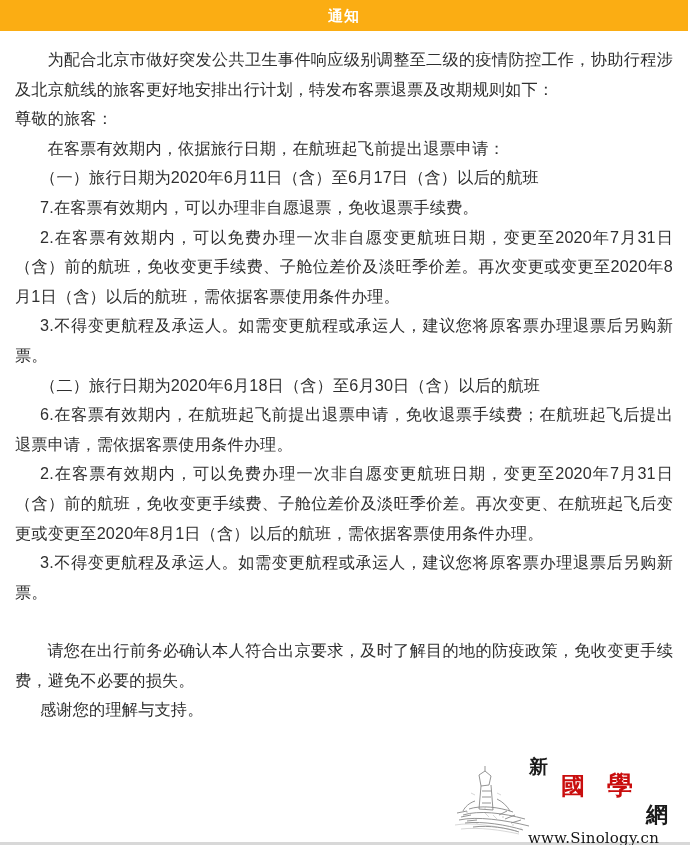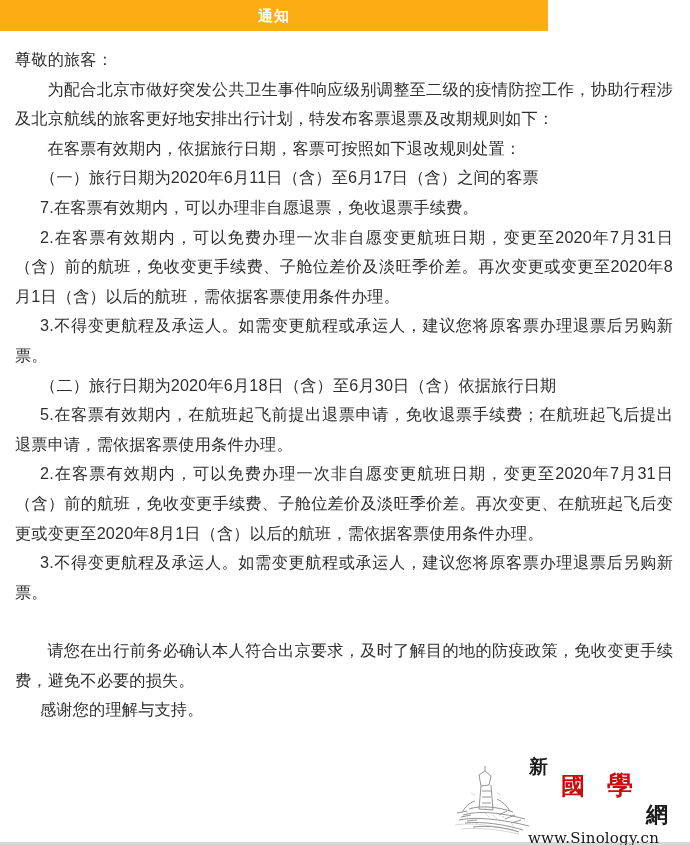--- a/index.html
+++ b/index.html
@@ -10,21 +10,21 @@
     width: 690px;
     height: 845px;
     background: #ffffff;
     font-family: "Liberation Sans", "DejaVu Sans", sans-serif;
     overflow: hidden;
     position: relative;
   }
 
   
   #notice-header {
-    width: 548px;
+    width: 688px;
     height: 31px;
     background: #fbad13;
     display: flex;
     align-items: center;
     justify-content: center;
     box-sizing: border-box;
   }
   #notice-header .title {
     color: #ffffff;
     font-size: 15px;
@@ -133,40 +133,40 @@
 </style>
 </head>
 <body>
 
 <div id="notice-header">
   <span class="title">通知</span>
 </div>
 
 <div id="notice-body">
 
+  <p class="para indent">为配合北京市做好突发公共卫生事件响应级别调整至二级的疫情防控工作，协助行程涉及北京航线的旅客更好地安排出行计划，特发布客票退票及改期规则如下：</p>
+
   <p class="para">尊敬的旅客：</p>
 
-  <p class="para indent">为配合北京市做好突发公共卫生事件响应级别调整至二级的疫情防控工作，协助行程涉及北京航线的旅客更好地安排出行计划，特发布客票退票及改期规则如下：</p>
-
-
-
-
-  <p class="para indent">在客票有效期内，依据旅行日期，客票可按照如下退改规则处置：</p>
-
-  <p class="para indent-half">（一）旅行日期为2020年6月11日（含）至6月17日（含）之间的客票</p>
+
+
+
+  <p class="para indent">在客票有效期内，依据旅行日期，在航班起飞前提出退票申请：</p>
+
+  <p class="para indent-half">（一）旅行日期为2020年6月11日（含）至6月17日（含）以后的航班</p>
 
   <p class="para indent-half">7.在客票有效期内，可以办理非自愿退票，免收退票手续费。</p>
 
   <p class="para indent-half">2.在客票有效期内，可以免费办理一次非自愿变更航班日期，变更至2020年7月31日（含）前的航班，免收变更手续费、子舱位差价及淡旺季价差。再次变更或变更至2020年8月1日（含）以后的航班，需依据客票使用条件办理。</p>
 
   <p class="para indent-half">3.不得变更航程及承运人。如需变更航程或承运人，建议您将原客票办理退票后另购新票。</p>
 
-  <p class="para indent-half">（二）旅行日期为2020年6月18日（含）至6月30日（含）依据旅行日期</p>
-
-  <p class="para indent-half">5.在客票有效期内，在航班起飞前提出退票申请，免收退票手续费；在航班起飞后提出退票申请，需依据客票使用条件办理。</p>
+  <p class="para indent-half">（二）旅行日期为2020年6月18日（含）至6月30日（含）以后的航班</p>
+
+  <p class="para indent-half">6.在客票有效期内，在航班起飞前提出退票申请，免收退票手续费；在航班起飞后提出退票申请，需依据客票使用条件办理。</p>
 
   <p class="para indent-half">2.在客票有效期内，可以免费办理一次非自愿变更航班日期，变更至2020年7月31日（含）前的航班，免收变更手续费、子舱位差价及淡旺季价差。再次变更、在航班起飞后变更或变更至2020年8月1日（含）以后的航班，需依据客票使用条件办理。</p>
 
   <p class="para indent-half">3.不得变更航程及承运人。如需变更航程或承运人，建议您将原客票办理退票后另购新票。</p>
 
   <div class="spacer"></div>
 
   <p class="para indent">请您在出行前务必确认本人符合出京要求，及时了解目的地的防疫政策，免收变更手续费，避免不必要的损失。</p>
 
   <p class="para indent-half">感谢您的理解与支持。</p>

